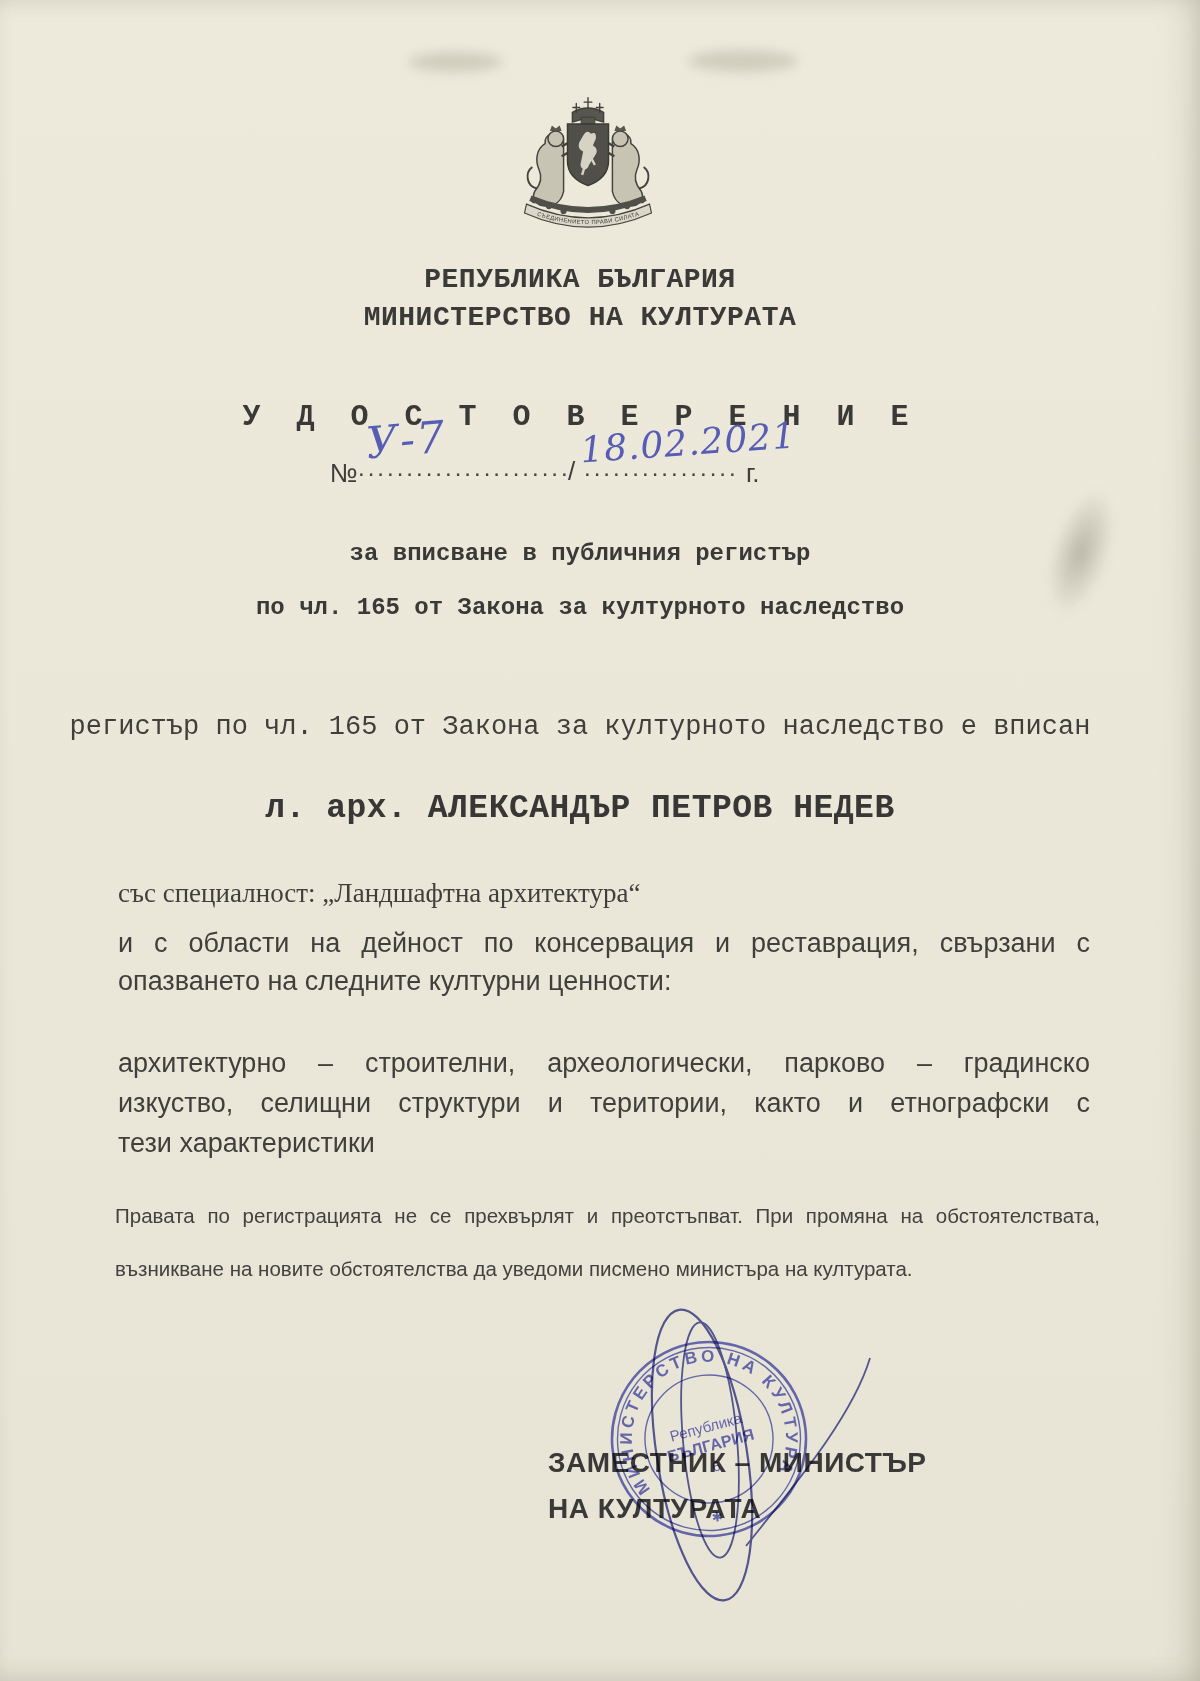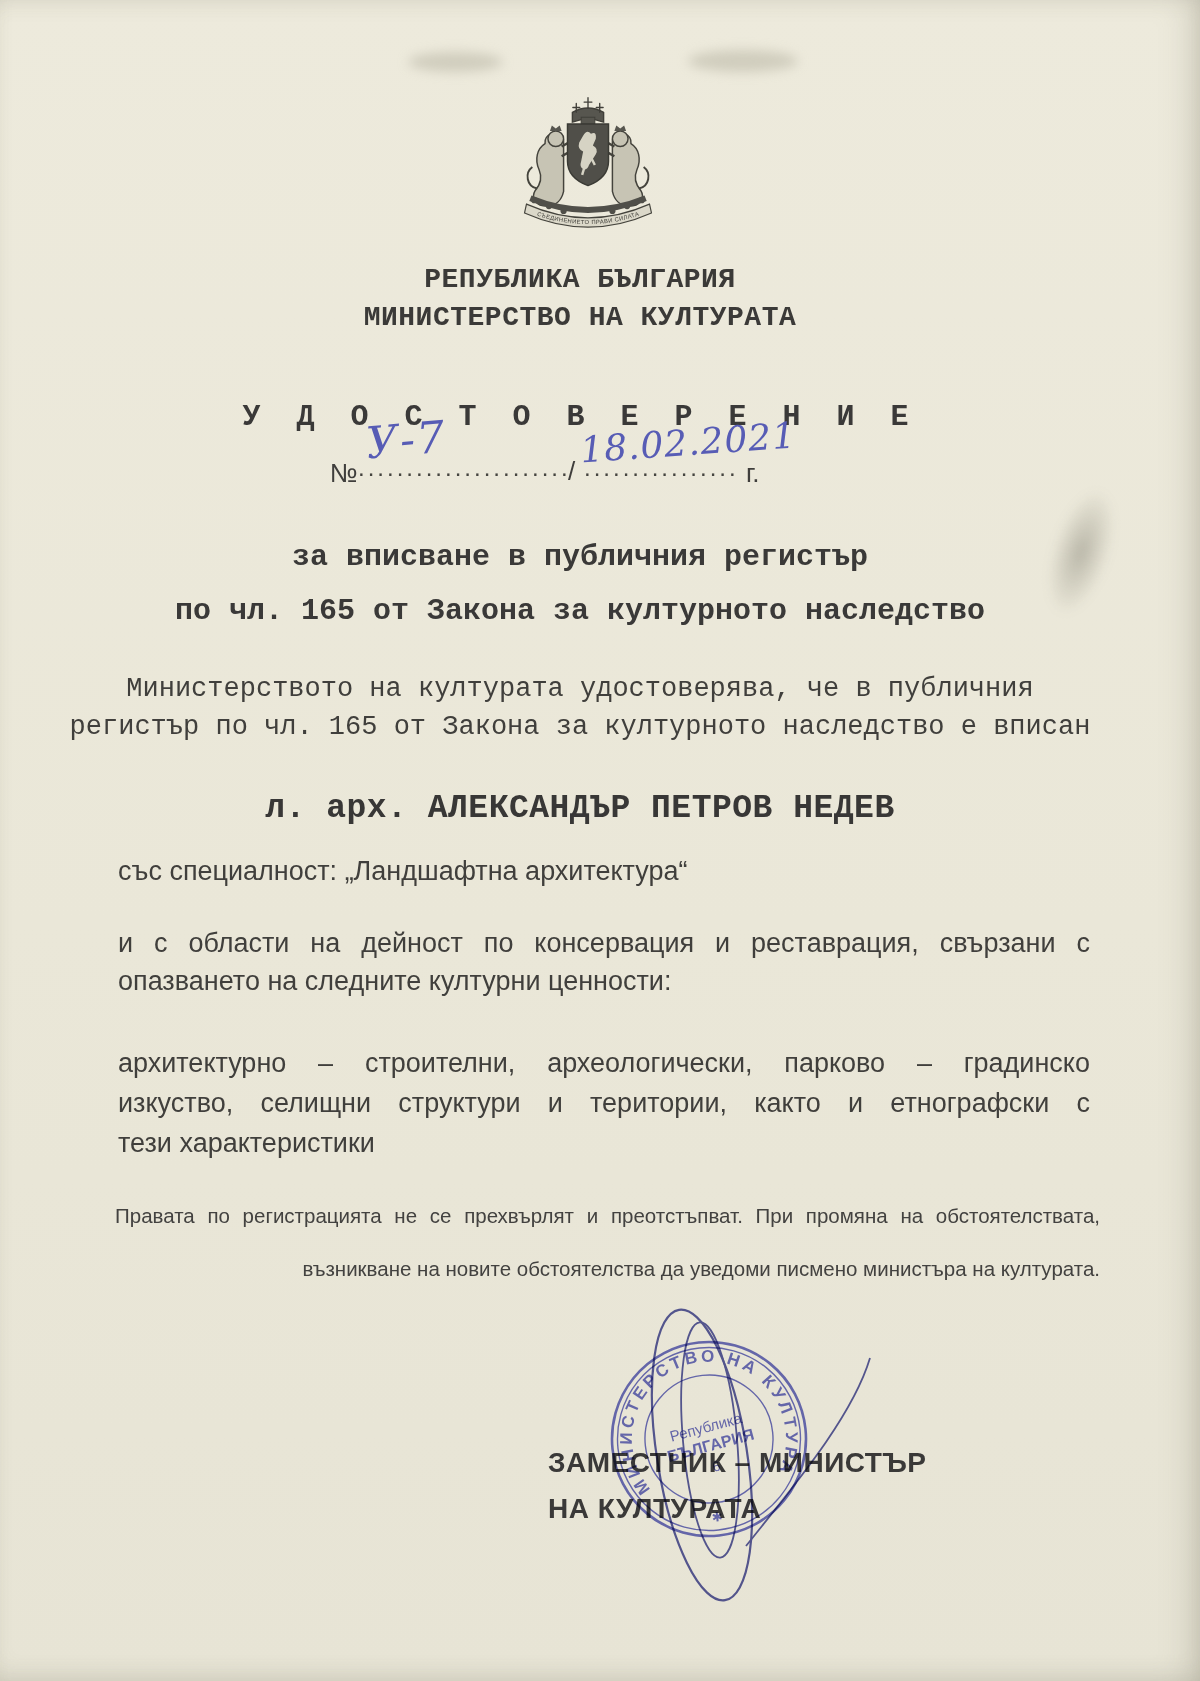--- a/index.html
+++ b/index.html
@@ -33,33 +33,33 @@
   .no-sym{left:330px;top:6px;}
   .dots{top:2px;overflow:hidden;white-space:nowrap;font-size:24px;letter-spacing:3px;color:#45443f;}
   .dots1{left:358px;width:208px;}
   .dots2{left:584px;width:152px;}
   .slash{left:568px;top:4px;}
   .gsuf{left:746px;top:6px;}
   .hand{font-family:"DejaVu Serif",serif;font-style:italic;color:#575cb5;}
   .hand1{left:366px;top:-38px;font-size:44px;transform:rotate(-5deg);letter-spacing:2px;}
   .hand2{left:580px;top:-30px;font-size:36px;transform:rotate(-4deg);letter-spacing:1px;}
   
-  .sub{font-size:30px;font-weight:bold;color:#3a3938;}
+  .sub{font-size:24px;font-weight:bold;color:#3a3938;}
   .sub1{top:540px;} .sub2{top:594px;}
   
   .intro{font-size:27px;color:#403f3c;}
   .intro1{top:674px;} .intro2{top:712px;}
   .regname{top:790px;font-size:33px;font-weight:bold;letter-spacing:.5px;color:#383736;}
   .bodyline{left:118px;width:972px;font-size:27px;color:#403f3c;}
   .just{text-align:justify;text-align-last:justify;}
-  .sp1{top:856px;} .sp2{top:928px;} .sp3{top:966px;}
+  .sp1{top:878px;font-family:Liberation Serif, serif;} .sp2{top:928px;} .sp3{top:966px;}
   .sc1{top:1048px;} .sc2{top:1088px;} .sc3{top:1128px;}
   
   .fine{left:115px;width:985px;font-size:20.5px;line-height:26.5px;color:#434240;}
-  .fp1{top:1203px;} .fp2{top:1229px;} .fp3{top:1256px;text-align:right;}
+  .fp1{top:1203px;} .fp2{top:1229px;} .fp3{top:1256px;}
   
   .sig{left:548px;font-size:28px;font-weight:bold;letter-spacing:.5px;color:#3a3938;}
   .sig1{top:1395px;} .sig2{top:1447px;} .sig3{top:1493px;}
   
   .stamp{left:598px;top:1328px;width:222px;height:222px;mix-blend-mode:multiply;opacity:.82;transform:rotate(-6deg);}
   .pen{left:560px;top:1290px;width:420px;height:330px;mix-blend-mode:multiply;}
 </style>
 </head>
 <body>
 
@@ -120,21 +120,20 @@
     <span class="abs slash">/</span>
     <span class="abs dots dots2">................................</span>
     <span class="abs gsuf">г.</span>
     <span class="abs hand hand1">У-7</span>
     <span class="abs hand hand2">18.02.2021</span>
   </div>
 
   <div class="abs ctr sub sub1">за вписване в публичния регистър</div>
   <div class="abs ctr sub sub2">по чл. 165 от Закона за културното наследство</div>
 
-  <div class="abs ctr intro intro1">Министерството на културата удостоверява, че в публичния</div>
   <div class="abs ctr intro intro2">регистър по чл. 165 от Закона за културното наследство е вписан</div>
 
   <div class="abs ctr regname">л. арх. АЛЕКСАНДЪР ПЕТРОВ НЕДЕВ</div>
 
   <div class="abs bodyline sp1">със специалност: „Ландшафтна архитектура“</div>
   <div class="abs bodyline just sp2">и с области на дейност по консервация и реставрация, свързани с</div>
   <div class="abs bodyline just sc1">архитектурно – строителни, археологически, парково – градинско</div>
 
   <div class="abs bodyline sp3">опазването на следните културни ценности:</div>
   <div class="abs bodyline just sc2">изкуство, селищни структури и територии, както и етнографски с</div>

